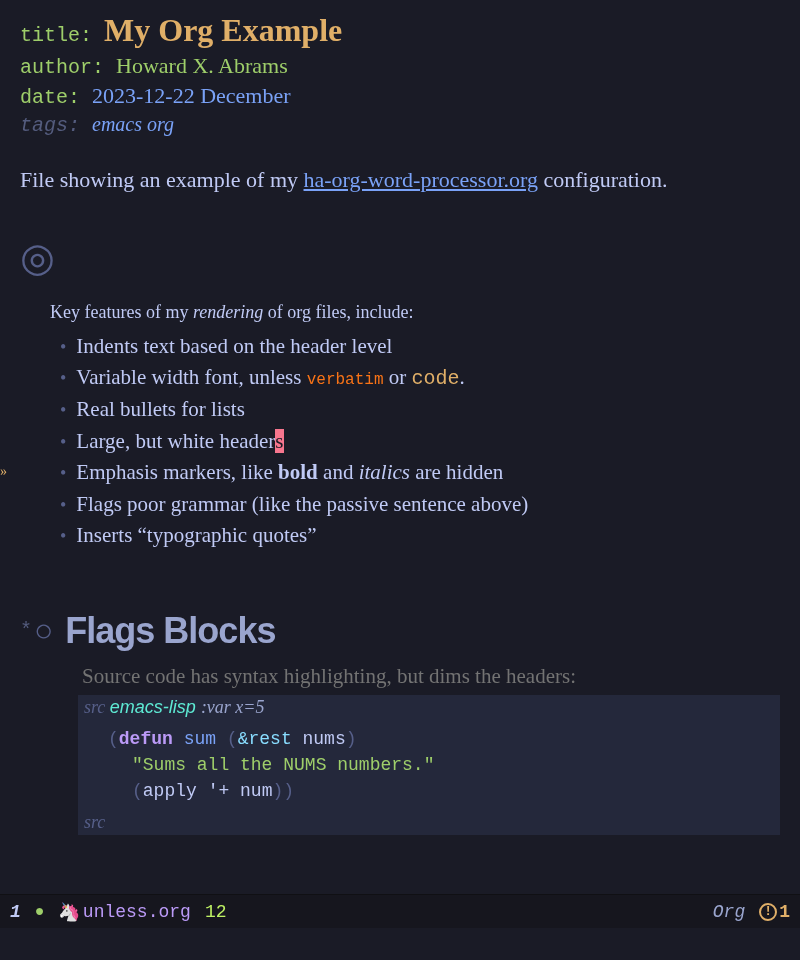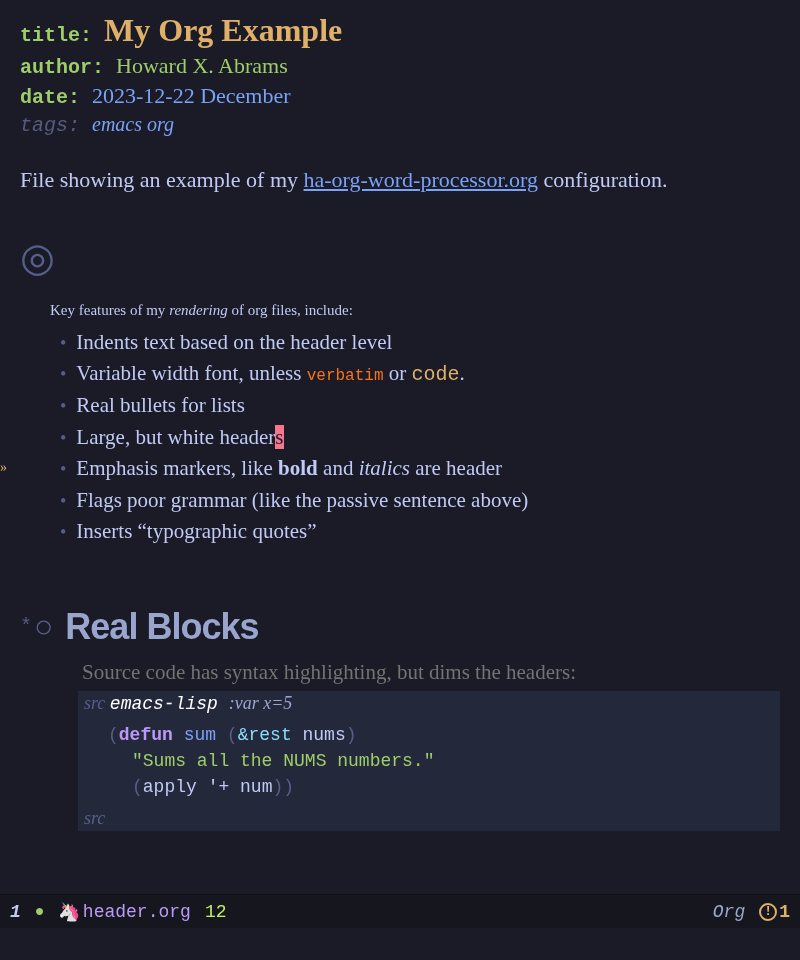--- a/index.html
+++ b/index.html
@@ -20,21 +20,20 @@
     .content {
       padding: 12px 20px 20px 20px;
     }
     .meta-line {
       font-family: 'Courier New', monospace;
       font-size: 20px;
       margin-bottom: 4px;
     }
     .meta-key {
       color: #9ece6a;
-      font-weight: bold;
     }
     .meta-key-dim {
       color: #545c7e;
       font-style: italic;
       margin-top: 12px;
     }
     .title-value {
       color: #e0af68;
       font-weight: bold;
       font-size: 32px;
@@ -85,21 +84,21 @@
     }
     .heading-text {
       font-size: 44px;
       font-weight: 900;
       color: #9aa5ce;
       font-family: Verdana, Geneva, sans-serif;
       letter-spacing: -1px;
     }
     .body-text {
       margin-left: 30px;
-      font-size: 15px;
+      font-size: 18px;
       color: #c0caf5;
       line-height: 1.4;
     }
     .body-text em {
       font-style: italic;
     }
     .list {
       margin-left: 30px;
       margin-top: 6px;
     }
@@ -168,23 +167,23 @@
       padding: 2px 6px;
       margin-top: 6px;
       font-size: 18px;
     }
     .src-label {
       color: #565f89;
       font-style: italic;
       font-family: Georgia, serif;
     }
     .src-lang {
-      color: #ffffff;
-      font-style: italic;
-      font-family: Liberation Mono, monospace;
+      color: #5eead4;
+      font-style: italic;
+      font-family: Liberation Sans, sans-serif;
     }
     .src-var {
       color: #9aa5ce;
       font-style: italic;
       font-family: Georgia, serif;
     }
     .code-block {
       margin-left: 58px;
       background: #24283b;
       padding: 6px 6px 6px 30px;
@@ -333,38 +332,38 @@
     <div class="list-item">
       <span class="bullet">•</span>
       <span>
         <span>Large, but white header</span><span class="cursor-char">s</span>
       </span>
     </div>
     <div class="list-item" style="position:relative">
       <span class="fringe-marker" style="left:-60px;top:4px">»</span>
       <span class="bullet">•</span>
       <span>
-        <span>Emphasis markers, like </span><strong>bold</strong><span> and </span><em>italics</em><span> are header</span>
+        <span>Emphasis markers, like </span><strong>bold</strong><span> and </span><em>italics</em><span> are hidden</span>
       </span>
     </div>
     <div class="list-item">
       <span class="bullet">•</span>
       <span>Flags poor grammar (like the passive sentence above)</span>
     </div>
     <div class="list-item">
       <span class="bullet">•</span>
       <span>Inserts “typographic quotes”</span>
     </div>
   </div>
 
   <div class="section-2">
     <div class="heading2-row">
       <span class="heading-star">*</span>
       <span class="heading2-bullet">○</span>
-      <span class="heading2-text">Real Blocks</span>
+      <span class="heading2-text">Flags Blocks</span>
     </div>
     <div class="p2">Source code has syntax highlighting, but dims the headers:</div>
     <div class="src-header">
       <span class="src-label">src </span><span class="src-lang">emacs-lisp </span><span class="src-var">:var x=5</span>
     </div>
     <div class="code-block">
       <div>
         <span class="paren">(</span><span class="keyword">defun</span><span> </span><span class="func-name">sum</span><span> </span><span class="paren">(</span><span class="builtin">&amp;rest</span><span> </span><span class="param">nums</span><span class="paren">)</span>
       </div>
       <div style="padding-left:24px">
@@ -375,21 +374,21 @@
       </div>
     </div>
     <div class="src-end">src</div>
   </div>
 </div>
 
 <div class="modeline">
   <span class="ml-winnum">1</span>
   <span class="ml-dot">●</span>
   <span class="ml-unicorn">🦄</span>
-  <span class="ml-filename">header.org</span>
+  <span class="ml-filename">unless.org</span>
   <span class="ml-line">12</span>
   <span class="ml-spacer"></span>
   <span class="ml-mode">Org</span>
   <span class="ml-warn">
     <span class="warning-circle">!</span>
     <span>1</span>
   </span>
 </div>
 
 <div class="bottom-bar"></div>

